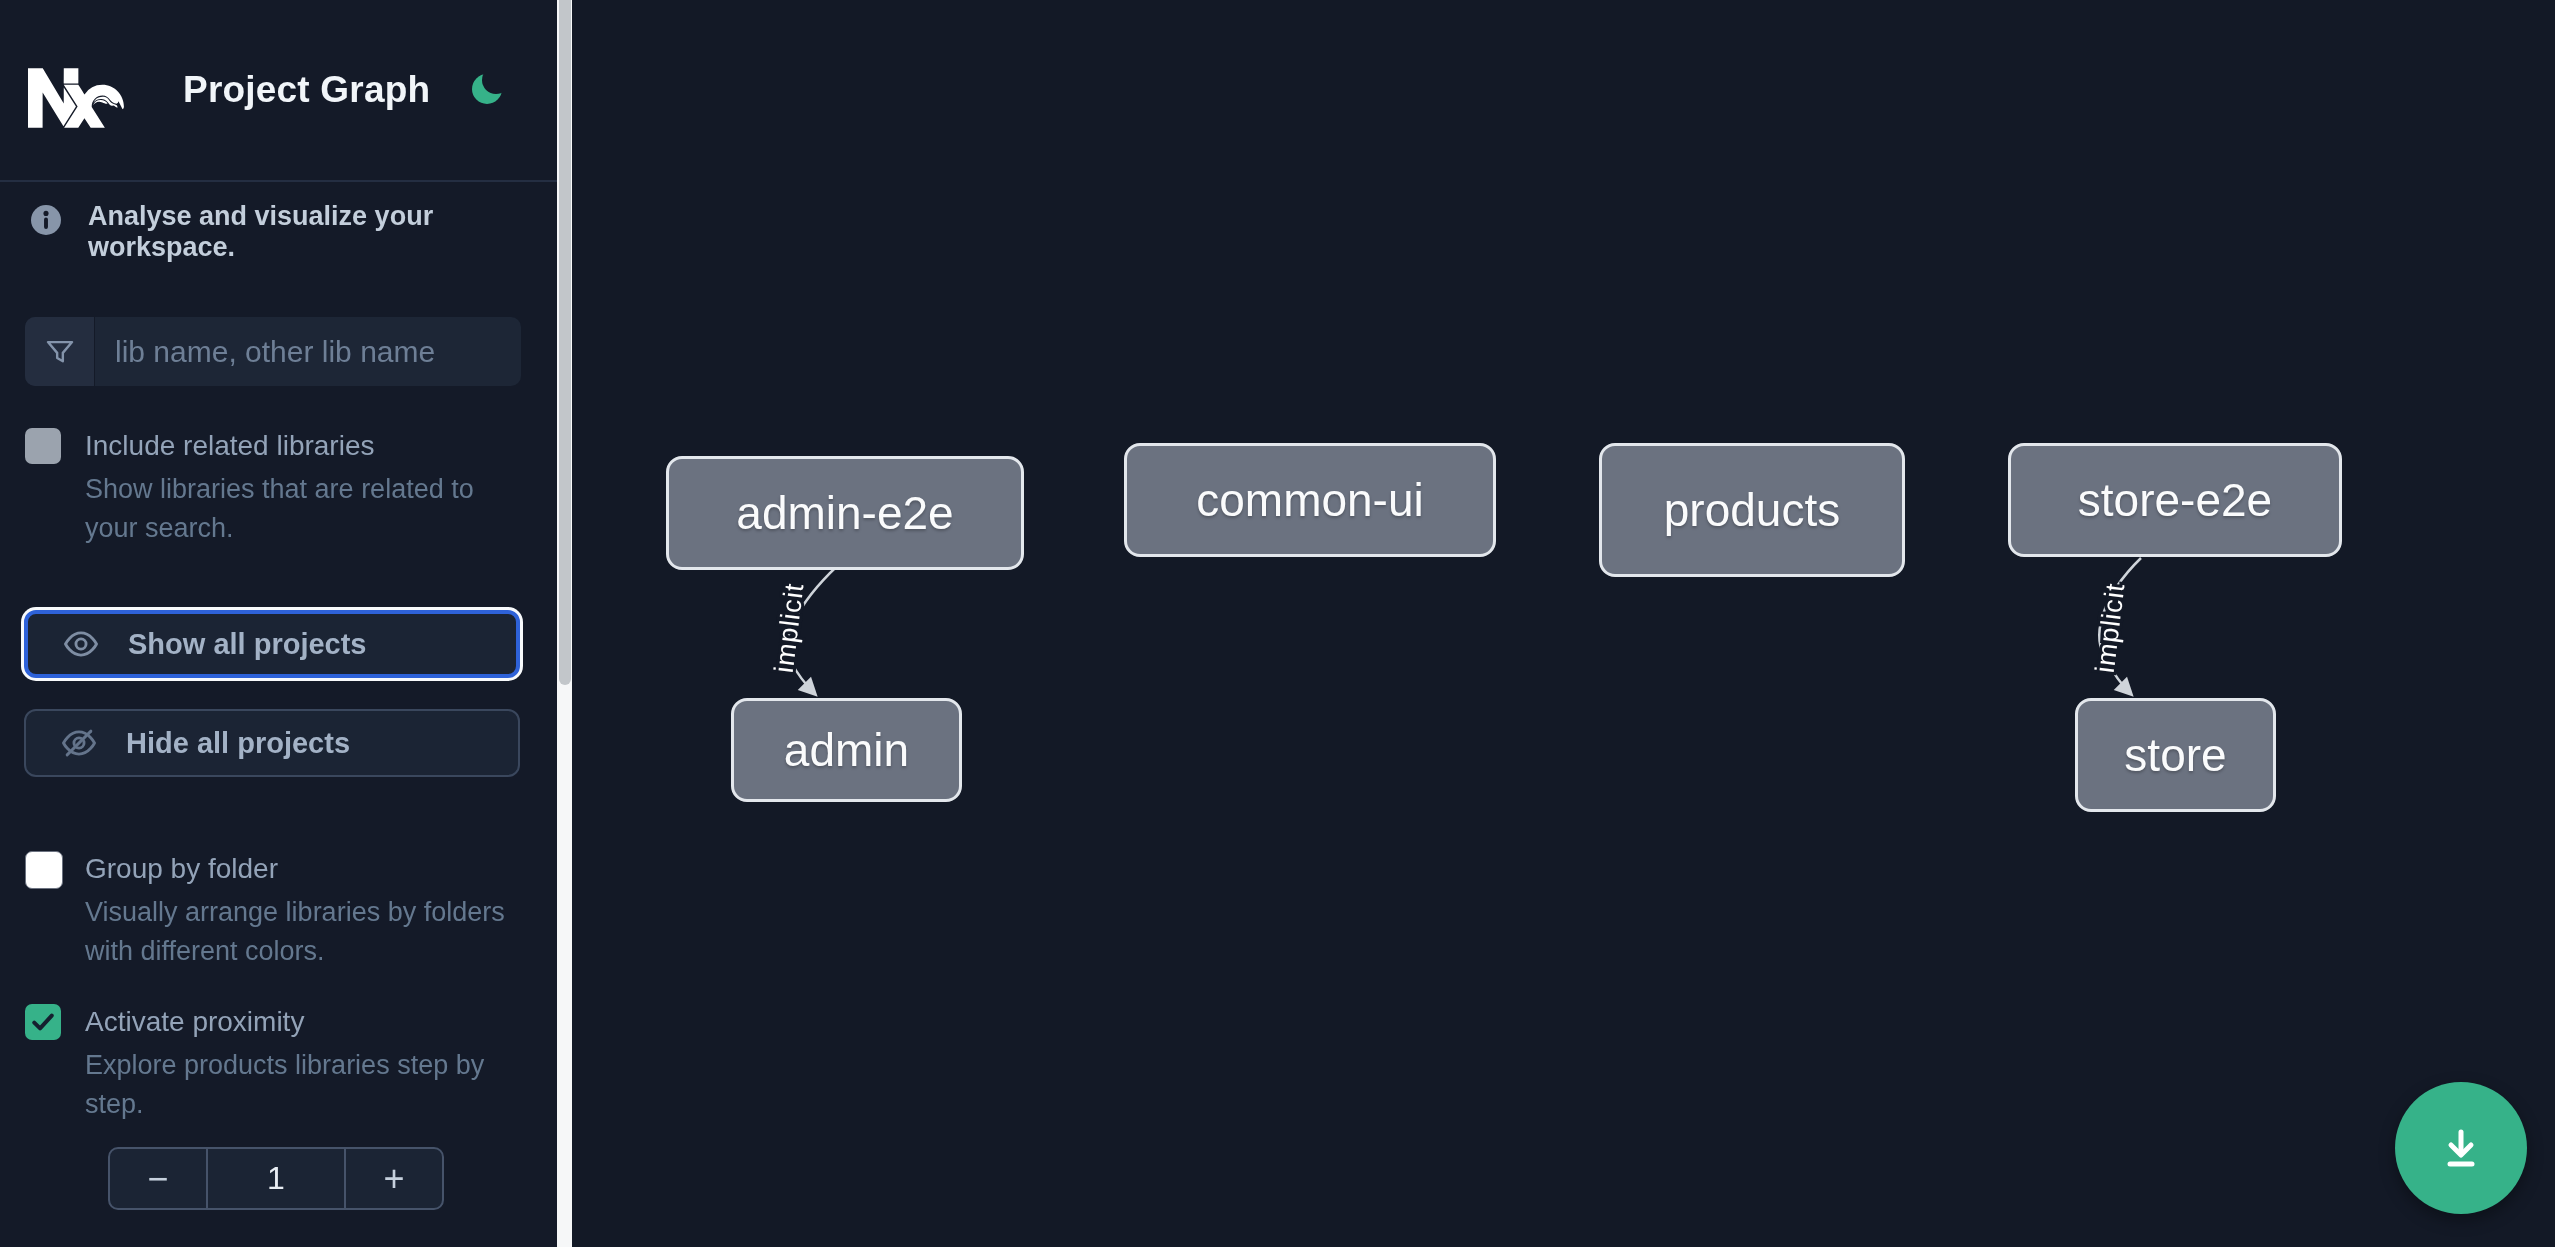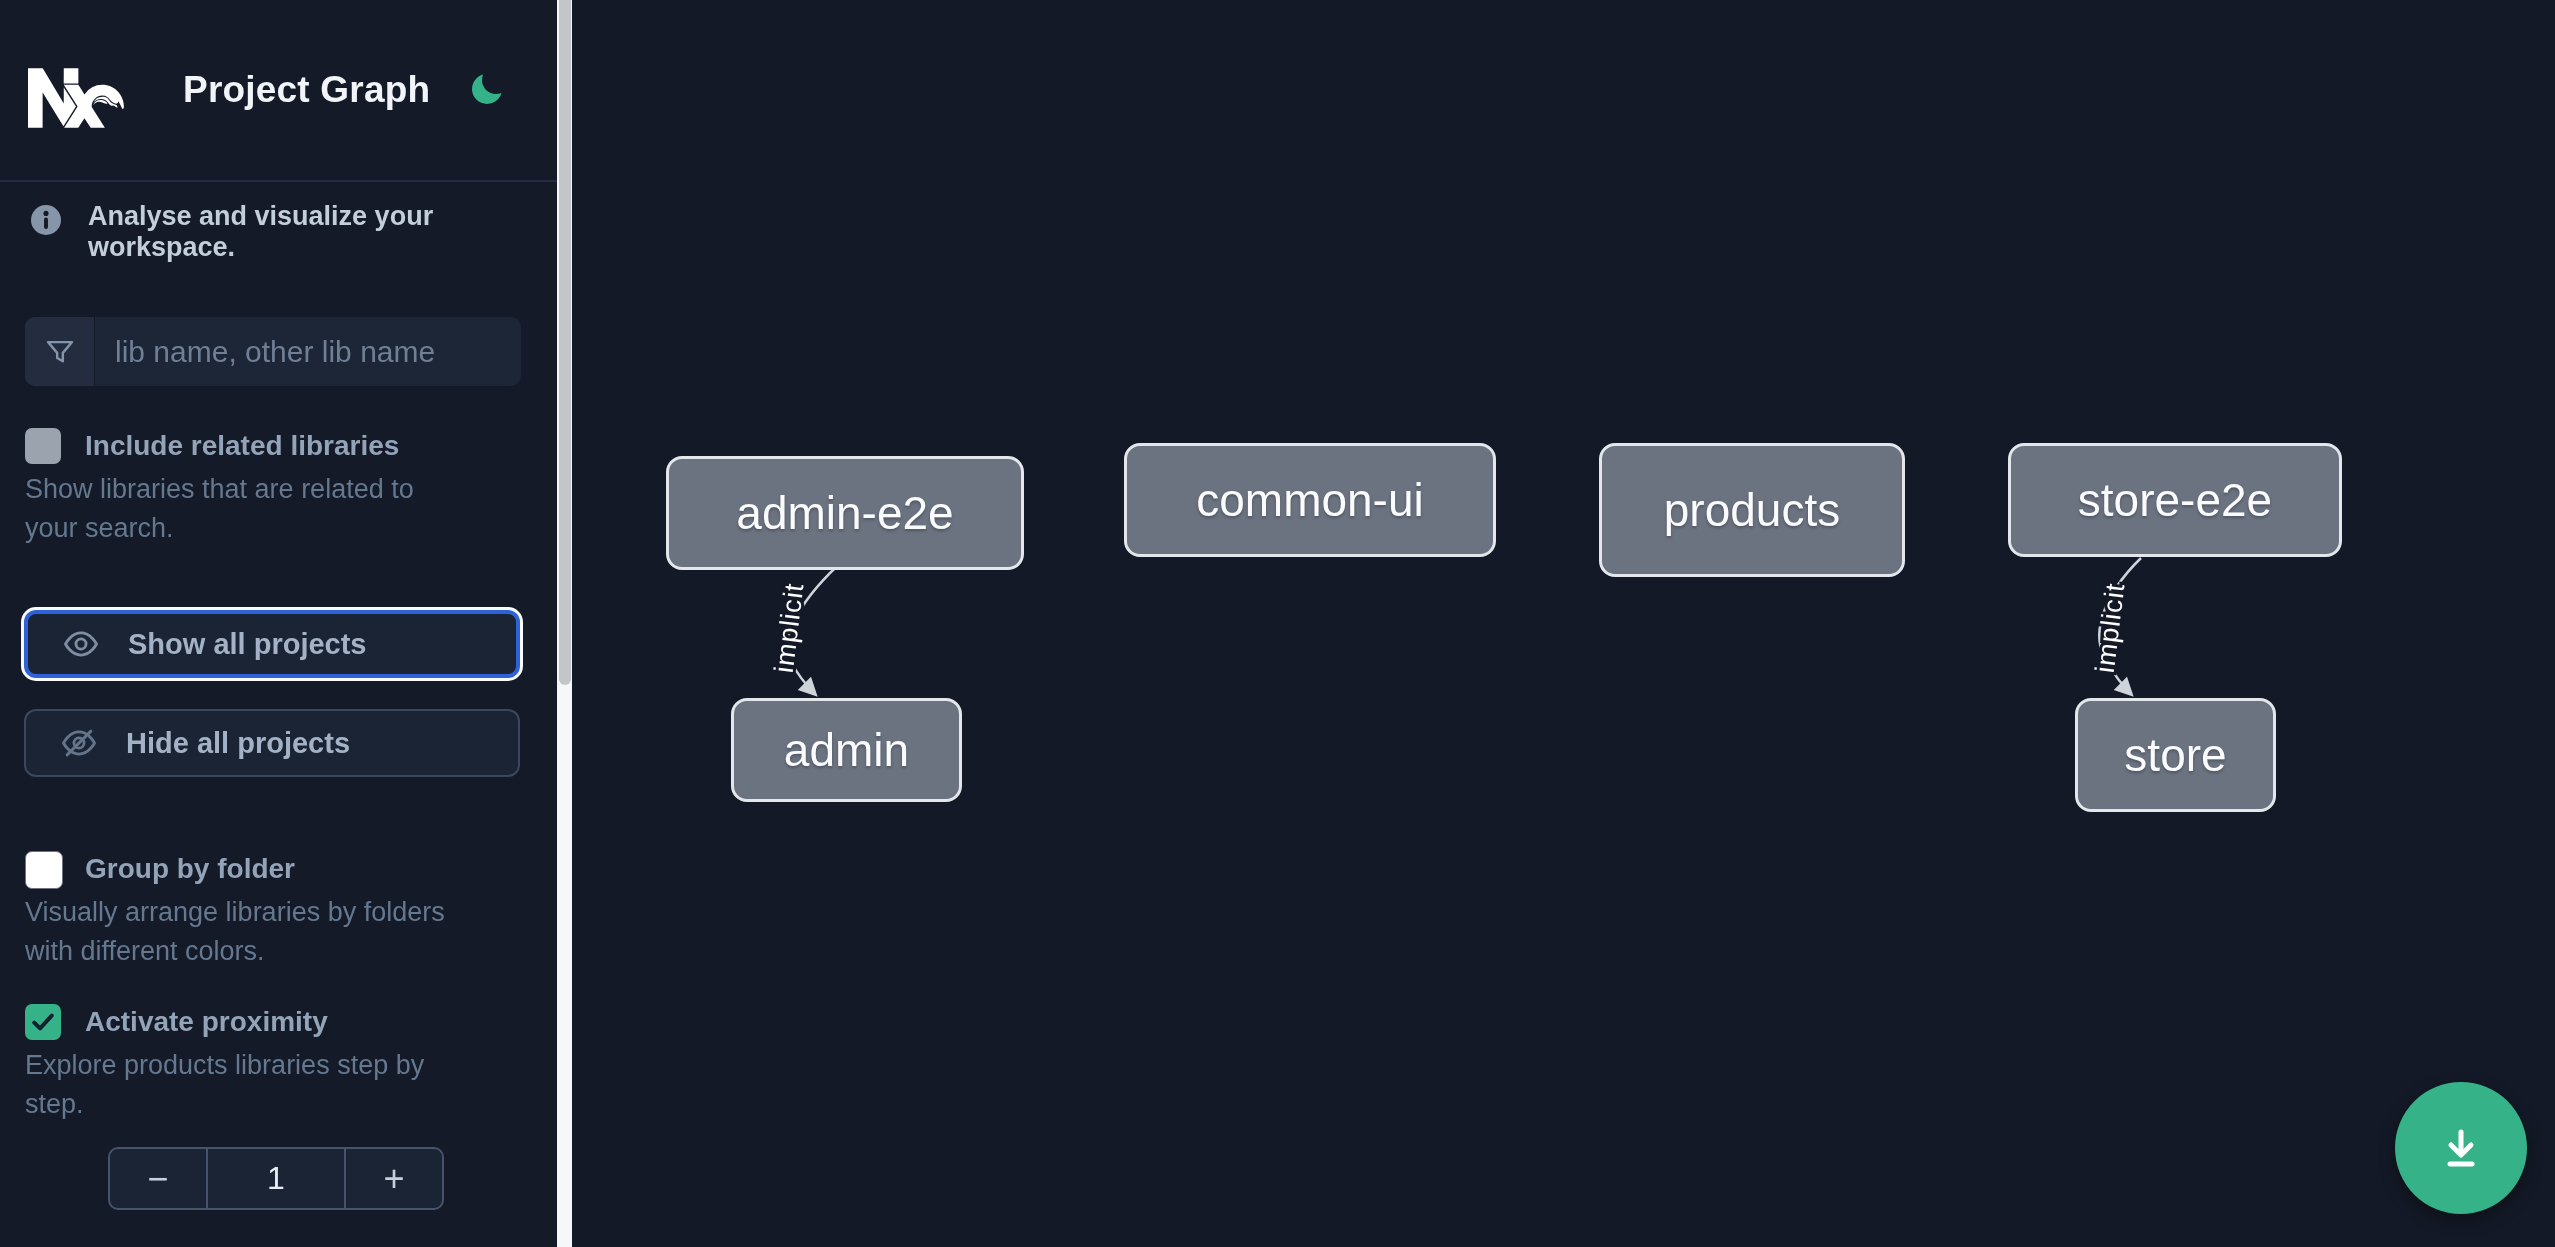--- a/index.html
+++ b/index.html
@@ -48,25 +48,25 @@
   .search-input::placeholder{color:#6e7f96;}
   .check-row{position:absolute;left:25px;width:500px;}
   .checkbox{
     position:absolute;left:0;top:0;width:36px;height:36px;border-radius:7px;
     cursor:pointer;
   }
   .checkbox.disabled{background:#9ba3ae;}
   .checkbox.unchecked{background:#ffffff;border:1px solid #6b7280;}
   .checkbox.checked{background:#36b289;display:flex;align-items:center;justify-content:center;}
   .check-label{
-    margin-left:60px;color:#93a3b8;font-size:28px;font-weight:700;line-height:36px;display:block;
+    margin-left:60px;color:#93a3b8;font-size:28px;font-weight:400;line-height:36px;display:block;
     cursor:pointer;
   }
   .check-desc{
-    margin-top:6px;width:440px;color:#64788f;font-size:27px;line-height:39px;display:block;
+    margin-left:60px;margin-top:6px;width:440px;color:#64788f;font-size:27px;line-height:39px;display:block;
   }
   .side-btn{
     position:absolute;left:24px;width:496px;height:68px;border-radius:12px;
     background:#1b2434;display:flex;align-items:center;gap:28px;padding:0 0 0 34px;
     box-sizing:border-box;cursor:pointer;
     color:#a3b2c6;font-size:29px;font-weight:600;font-family:"Liberation Sans",sans-serif;
   }
   .side-btn.focused{border:4px solid #2e62d9;box-shadow:0 0 0 3px #f8fafc;}
   .side-btn.plain{border:2px solid #3a475d;}
   .stepper{

